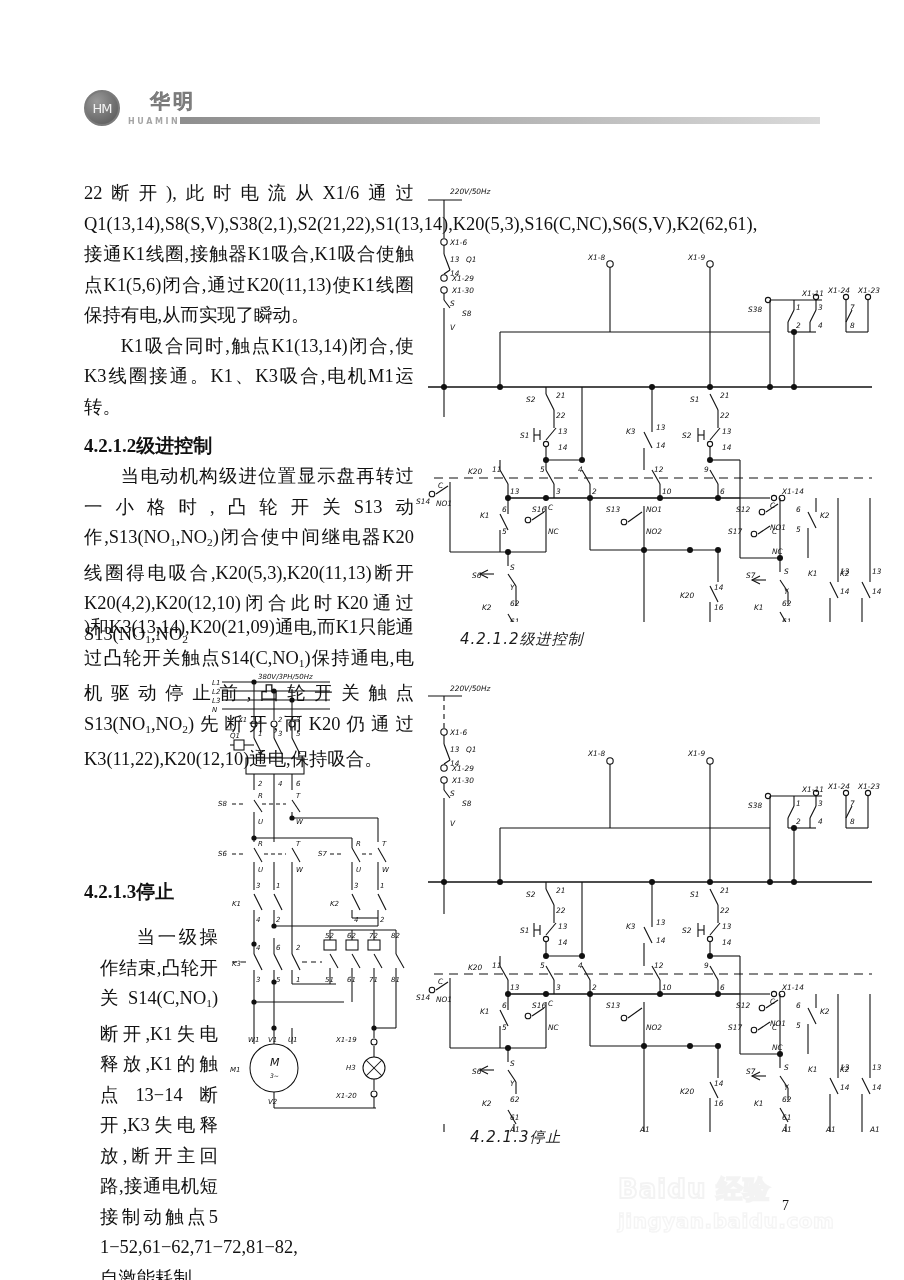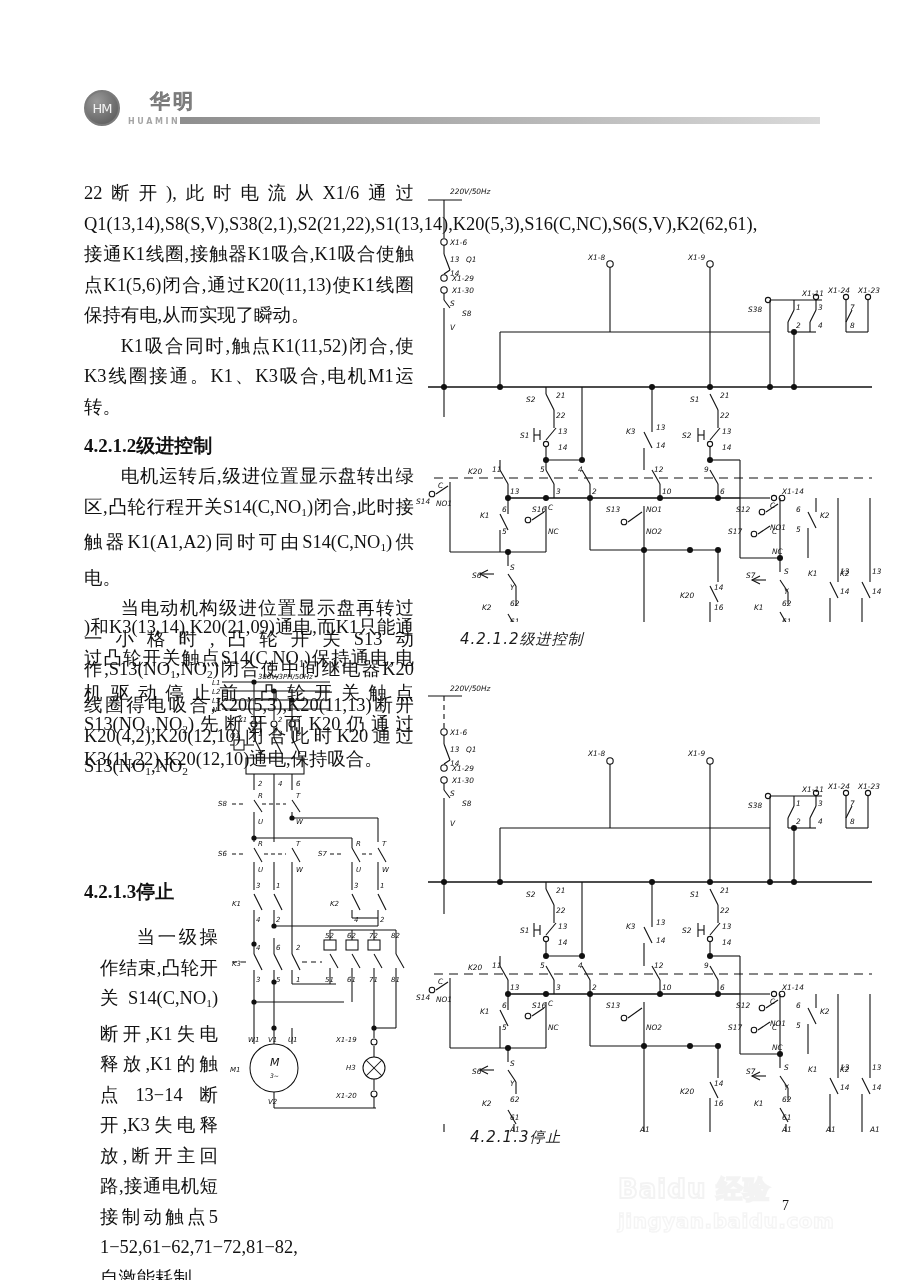--- a/index.html
+++ b/index.html
@@ -60,29 +60,26 @@
     <div class="logo-mark">
       <span>HM</span>
     </div>
     <div class="logo-cn">华明</div>
     <div class="logo-en">HUAMING</div>
     <div class="hdr-rule"></div>
   </div>
 
   <div class="col wide">
     <p style="margin:0">22断开),此时电流从X1/6通过Q1(13,14),S8(S,V),S38(2,1),S2(21,22),S1(13,14),K20(5,3),S16(C,NC),S6(S,V),K2(62,61),接通K1线圈,接触器K1吸合,K1吸合使触点K1(5,6)闭合,通过K20(11,13)使K1线圈保持有电,从而实现了瞬动。</p>
-    <p class="indent" style="margin:0">K1吸合同时,触点K1(11,52)闭合,使K3线圈接通。K1、K3吸合,电机M1运转。</p>
+    <p class="indent" style="margin:0">K1吸合同时,触点K1(13,14)闭合,使K3线圈接通。K1、K3吸合,电机M1运转。</p>
 
     <h3 class="sec">
       <span class="num">4.2.1.2</span><span>级进控制</span>
     </h3>
 
-    <p class="indent" style="margin:0">
-      <span>电机运转后,级进位置显示盘转出绿区,凸轮行程开关S14(C,NO</span><sub>1</sub><span>)闭合,此时接触器K1(A1,A2)同时可由S14(C,NO</span><sub>1</sub><span>)供电。</span>
-    </p>
 
     <p class="indent" style="margin:0">
       <span>当电动机构级进位置显示盘再转过一小格时,凸轮开关S13动作,S13(NO</span><sub>1</sub><span>,NO</span><sub>2</sub><span>)闭合使中间继电器K20线圈得电吸合,K20(5,3),K20(11,13)断开K20(4,2),K20(12,10)闭合此时K20通过S13(NO</span><sub>1</sub><span>,NO</span><sub>2</sub>
     </p>
   </div>
 
   <div class="col narrow">
     <p style="margin:0">
       <span>)和K3(13,14),K20(21,09)通电,而K1只能通过凸轮开关触点S14(C,NO</span><sub>1</sub><span>)保持通电,电机驱动停止前,凸轮开关触点S13(NO</span><sub>1</sub><span>,NO</span><sub>2</sub><span>)先断开,而K20仍通过K3(11,22),K20(12,10)通电,保持吸合。</span>
     </p>

